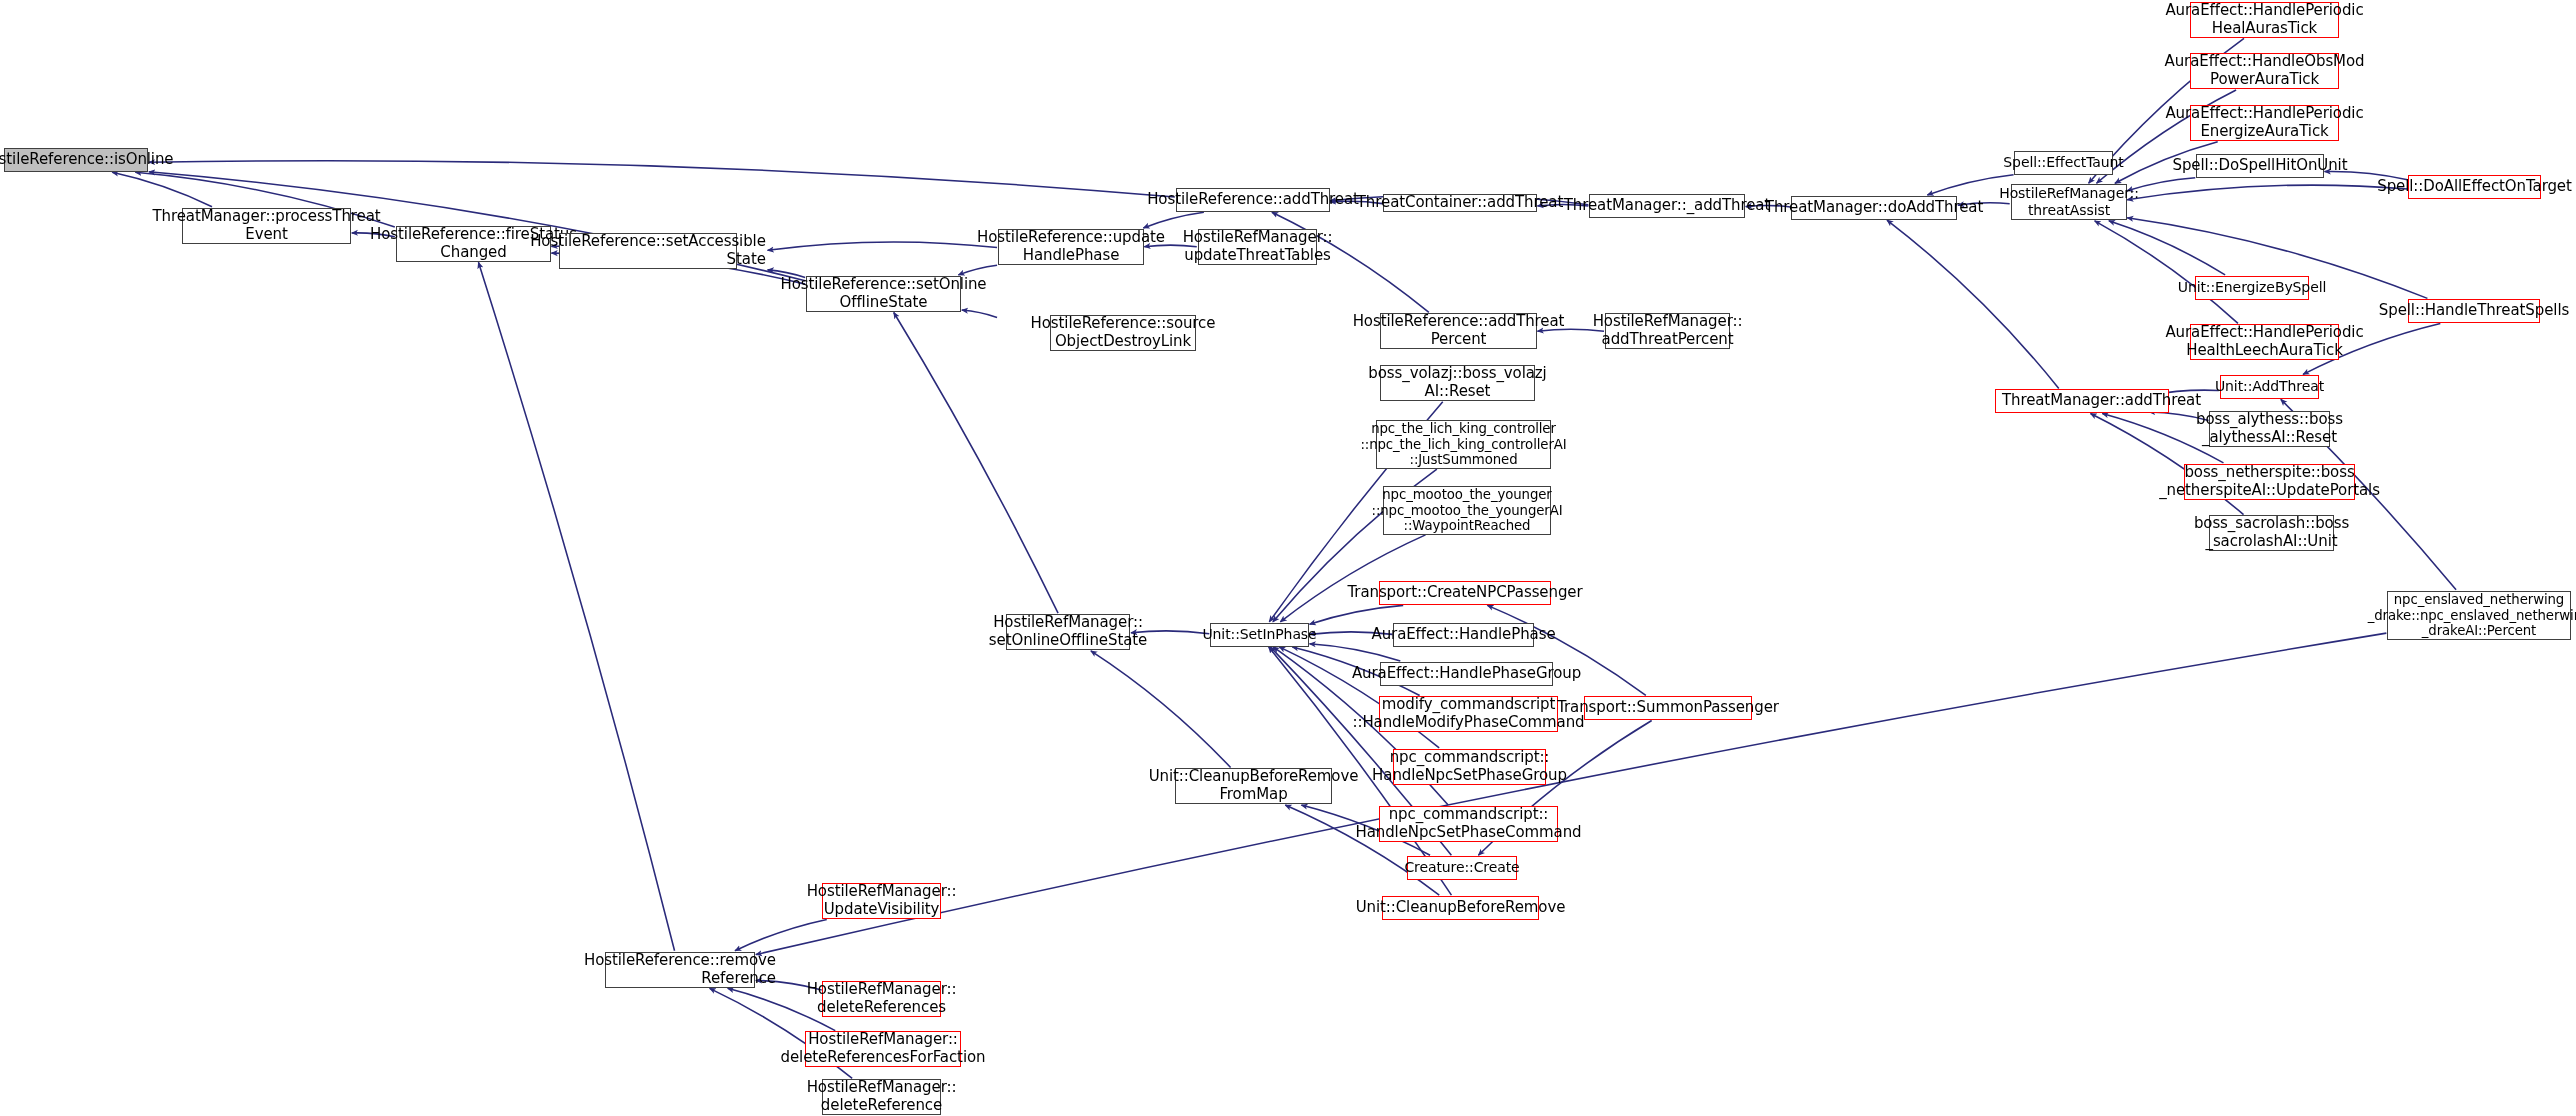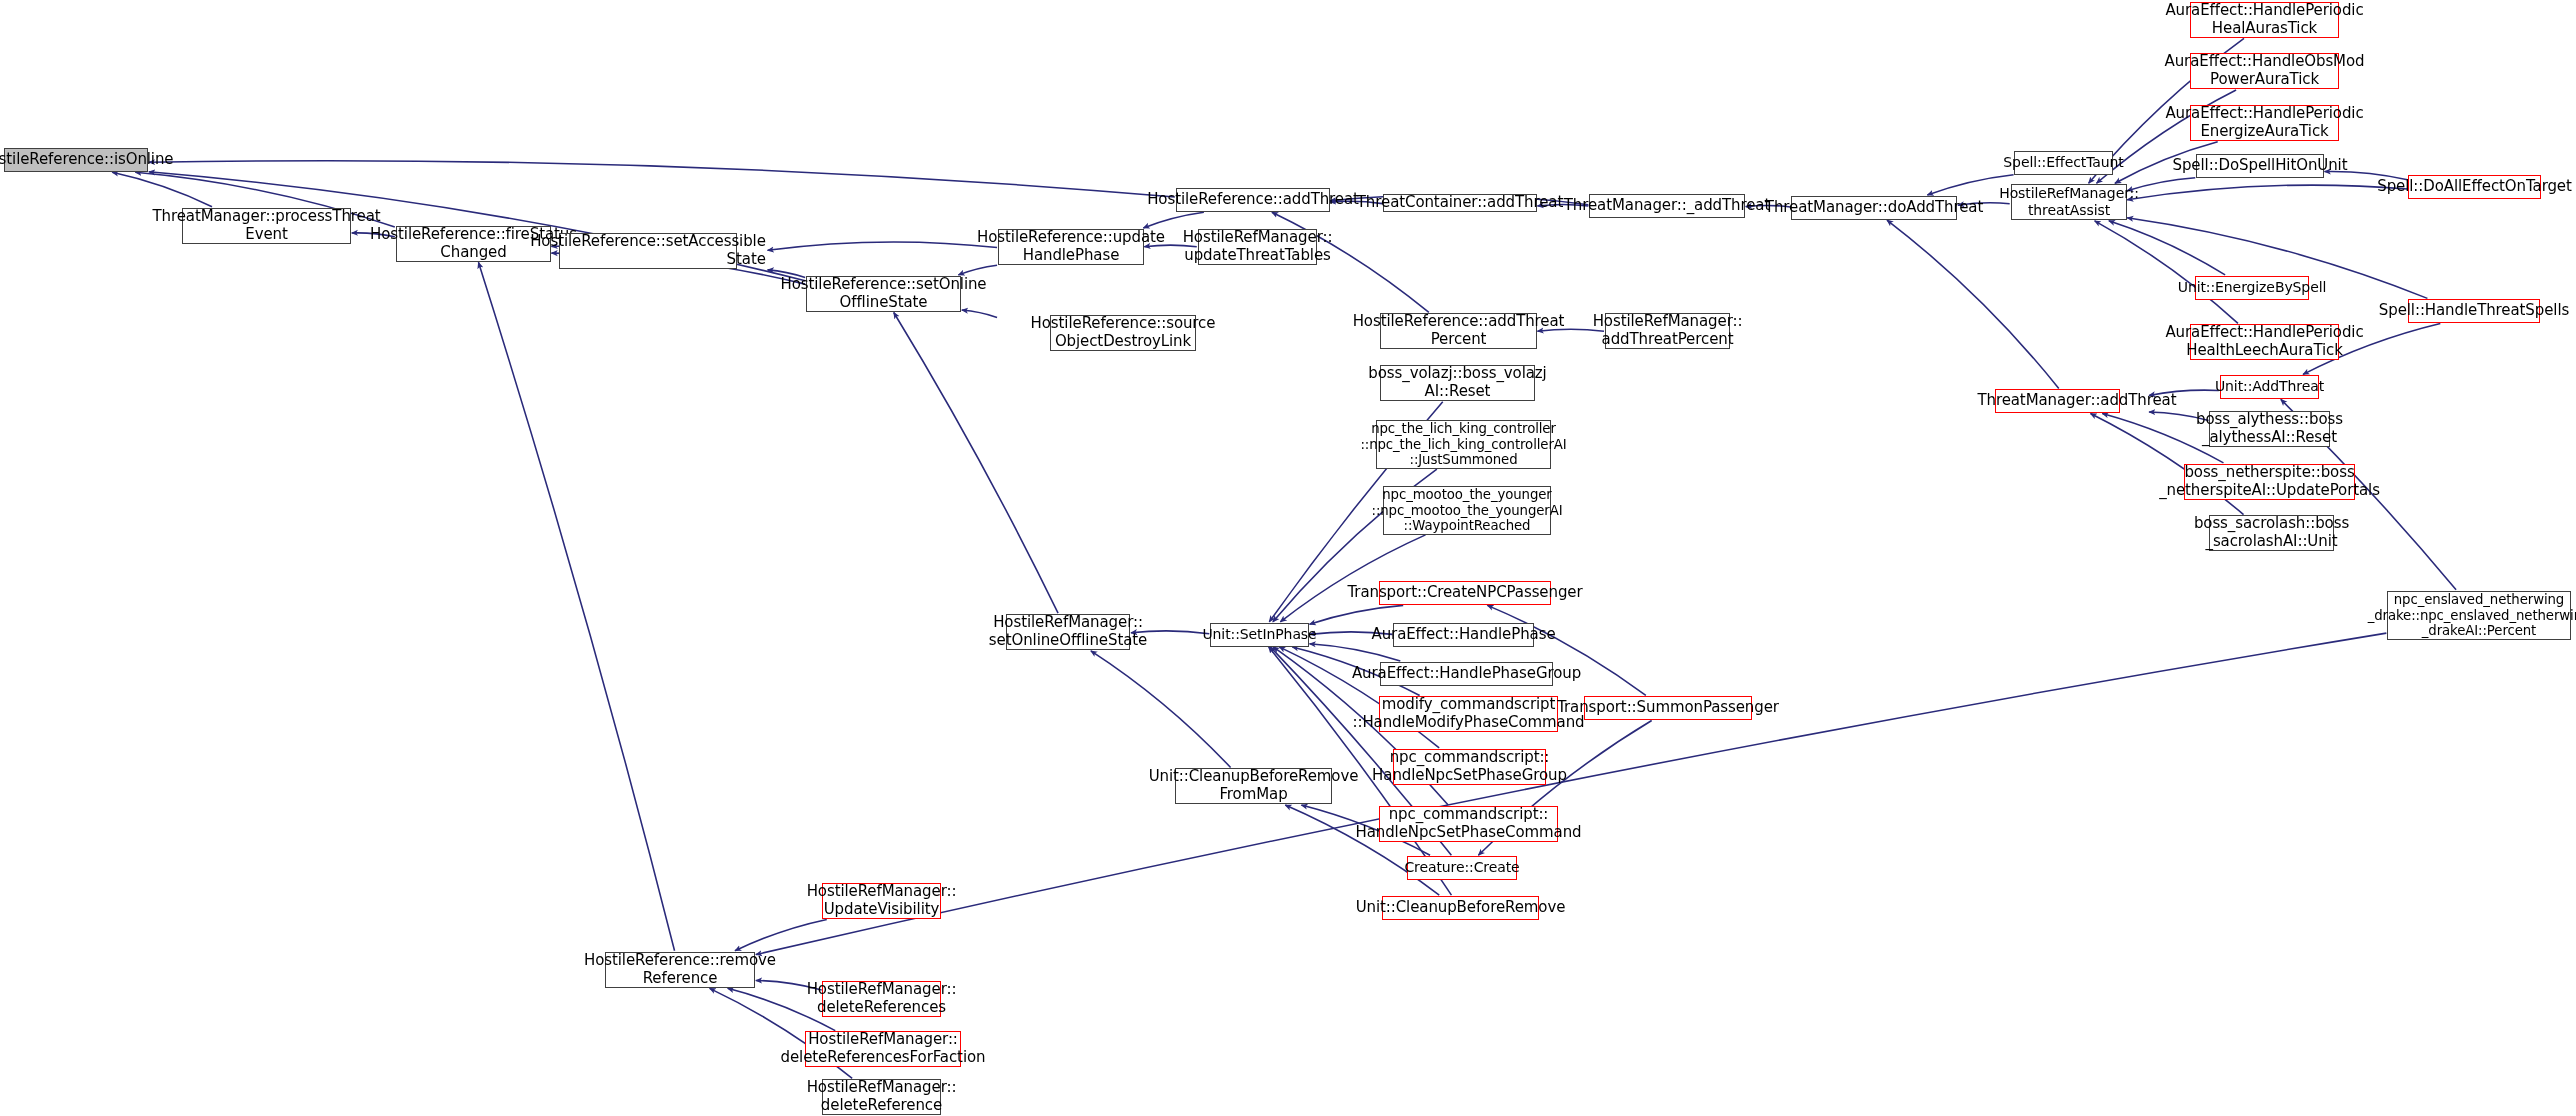--- a/index.html
+++ b/index.html
@@ -138,21 +138,21 @@
 HealAurasTick</div>
       <div class="node red" style="left: 2190px; top: 53px; width: 149px; height: 36px; font-size: 15px;">AuraEffect::HandleObsMod
 PowerAuraTick</div>
       <div class="node red" style="left: 2190px; top: 105px; width: 149px; height: 36px; font-size: 15px;">AuraEffect::HandlePeriodic
 EnergizeAuraTick</div>
       <div class="node red" style="left: 2195px; top: 276px; width: 114px; height: 23.5px; font-size: 14px;">Unit::EnergizeBySpell</div>
       <div class="node red" style="left: 2408px; top: 299px; width: 132px; height: 23.5px; font-size: 15px;">Spell::HandleThreatSpells</div>
       <div class="node red" style="left: 2190px; top: 324px; width: 149px; height: 36px; font-size: 15px;">AuraEffect::HandlePeriodic
 HealthLeechAuraTick</div>
       <div class="node red" style="left: 2220px; top: 375px; width: 99px; height: 23.5px; font-size: 14px;">Unit::AddThreat</div>
-      <div class="node red" style="left: 1995px; top: 389px; width: 125px; height: 23.5px; font-size: 15px; padding-left: 42px;">ThreatManager::addThreat</div>
+      <div class="node red" style="left: 1995px; top: 389px; width: 174px; height: 23.5px; font-size: 15px; padding-left: 42px;">ThreatManager::addThreat</div>
       <div class="node" style="left: 2209px; top: 411px; width: 121px; height: 36px; font-size: 15px;">boss_alythess::boss
 _alythessAI::Reset</div>
       <div class="node red" style="left: 2184px; top: 464px; width: 171px; height: 36px; font-size: 15px;">boss_netherspite::boss
 _netherspiteAI::UpdatePortals</div>
       <div class="node" style="left: 2209px; top: 515px; width: 125px; height: 36px; font-size: 15px;">boss_sacrolash::boss
 _sacrolashAI::Unit</div>
       <div class="node" style="left: 2387px; top: 591px; width: 184px; height: 49px; font-size: 13.3px;">npc_enslaved_netherwing
 _drake::npc_enslaved_netherwing
 _drakeAI::Percent</div>
       <div class="node" style="left: 1380px; top: 365px; width: 155px; height: 36px; font-size: 15px;">boss_volazj::boss_volazj
@@ -173,21 +173,21 @@
 ::HandleModifyPhaseCommand</div>
       <div class="node red" style="left: 1584px; top: 696px; width: 168px; height: 23.5px; font-size: 15px;">Transport::SummonPassenger</div>
       <div class="node red" style="left: 1393px; top: 749px; width: 153px; height: 36px; font-size: 15px;">npc_commandscript::
 HandleNpcSetPhaseGroup</div>
       <div class="node" style="left: 1175px; top: 768px; width: 157px; height: 36px; font-size: 15px;">Unit::CleanupBeforeRemove
 FromMap</div>
       <div class="node red" style="left: 1379px; top: 806px; width: 179px; height: 36px; font-size: 15px;">npc_commandscript::
 HandleNpcSetPhaseCommand</div>
       <div class="node red" style="left: 1407px; top: 856px; width: 110px; height: 23.5px; font-size: 14px;">Creature::Create</div>
       <div class="node red" style="left: 1382px; top: 896px; width: 157px; height: 23.5px; font-size: 15px;">Unit::CleanupBeforeRemove</div>
-      <div class="node" style="left: 605px; top: 952px; width: 150px; height: 36px; font-size: 15px;">HostileReference::remove
+      <div class="node" style="left: 605px; top: 952px; width: 150px; height: 36px; font-size: 15px; text-align: right;">HostileReference::remove
 Reference</div>
       <div class="node red" style="left: 822px; top: 883px; width: 119px; height: 36px; font-size: 15px;">HostileRefManager::
 UpdateVisibility</div>
       <div class="node red" style="left: 822px; top: 981px; width: 119px; height: 36px; font-size: 15px;">HostileRefManager::
 deleteReferences</div>
       <div class="node red" style="left: 805px; top: 1031px; width: 156px; height: 36px; font-size: 15px;">HostileRefManager::
 deleteReferencesForFaction</div>
       <div class="node" style="left: 822px; top: 1079px; width: 119px; height: 36px; font-size: 15px;">HostileRefManager::
 deleteReference</div>
     </div>

